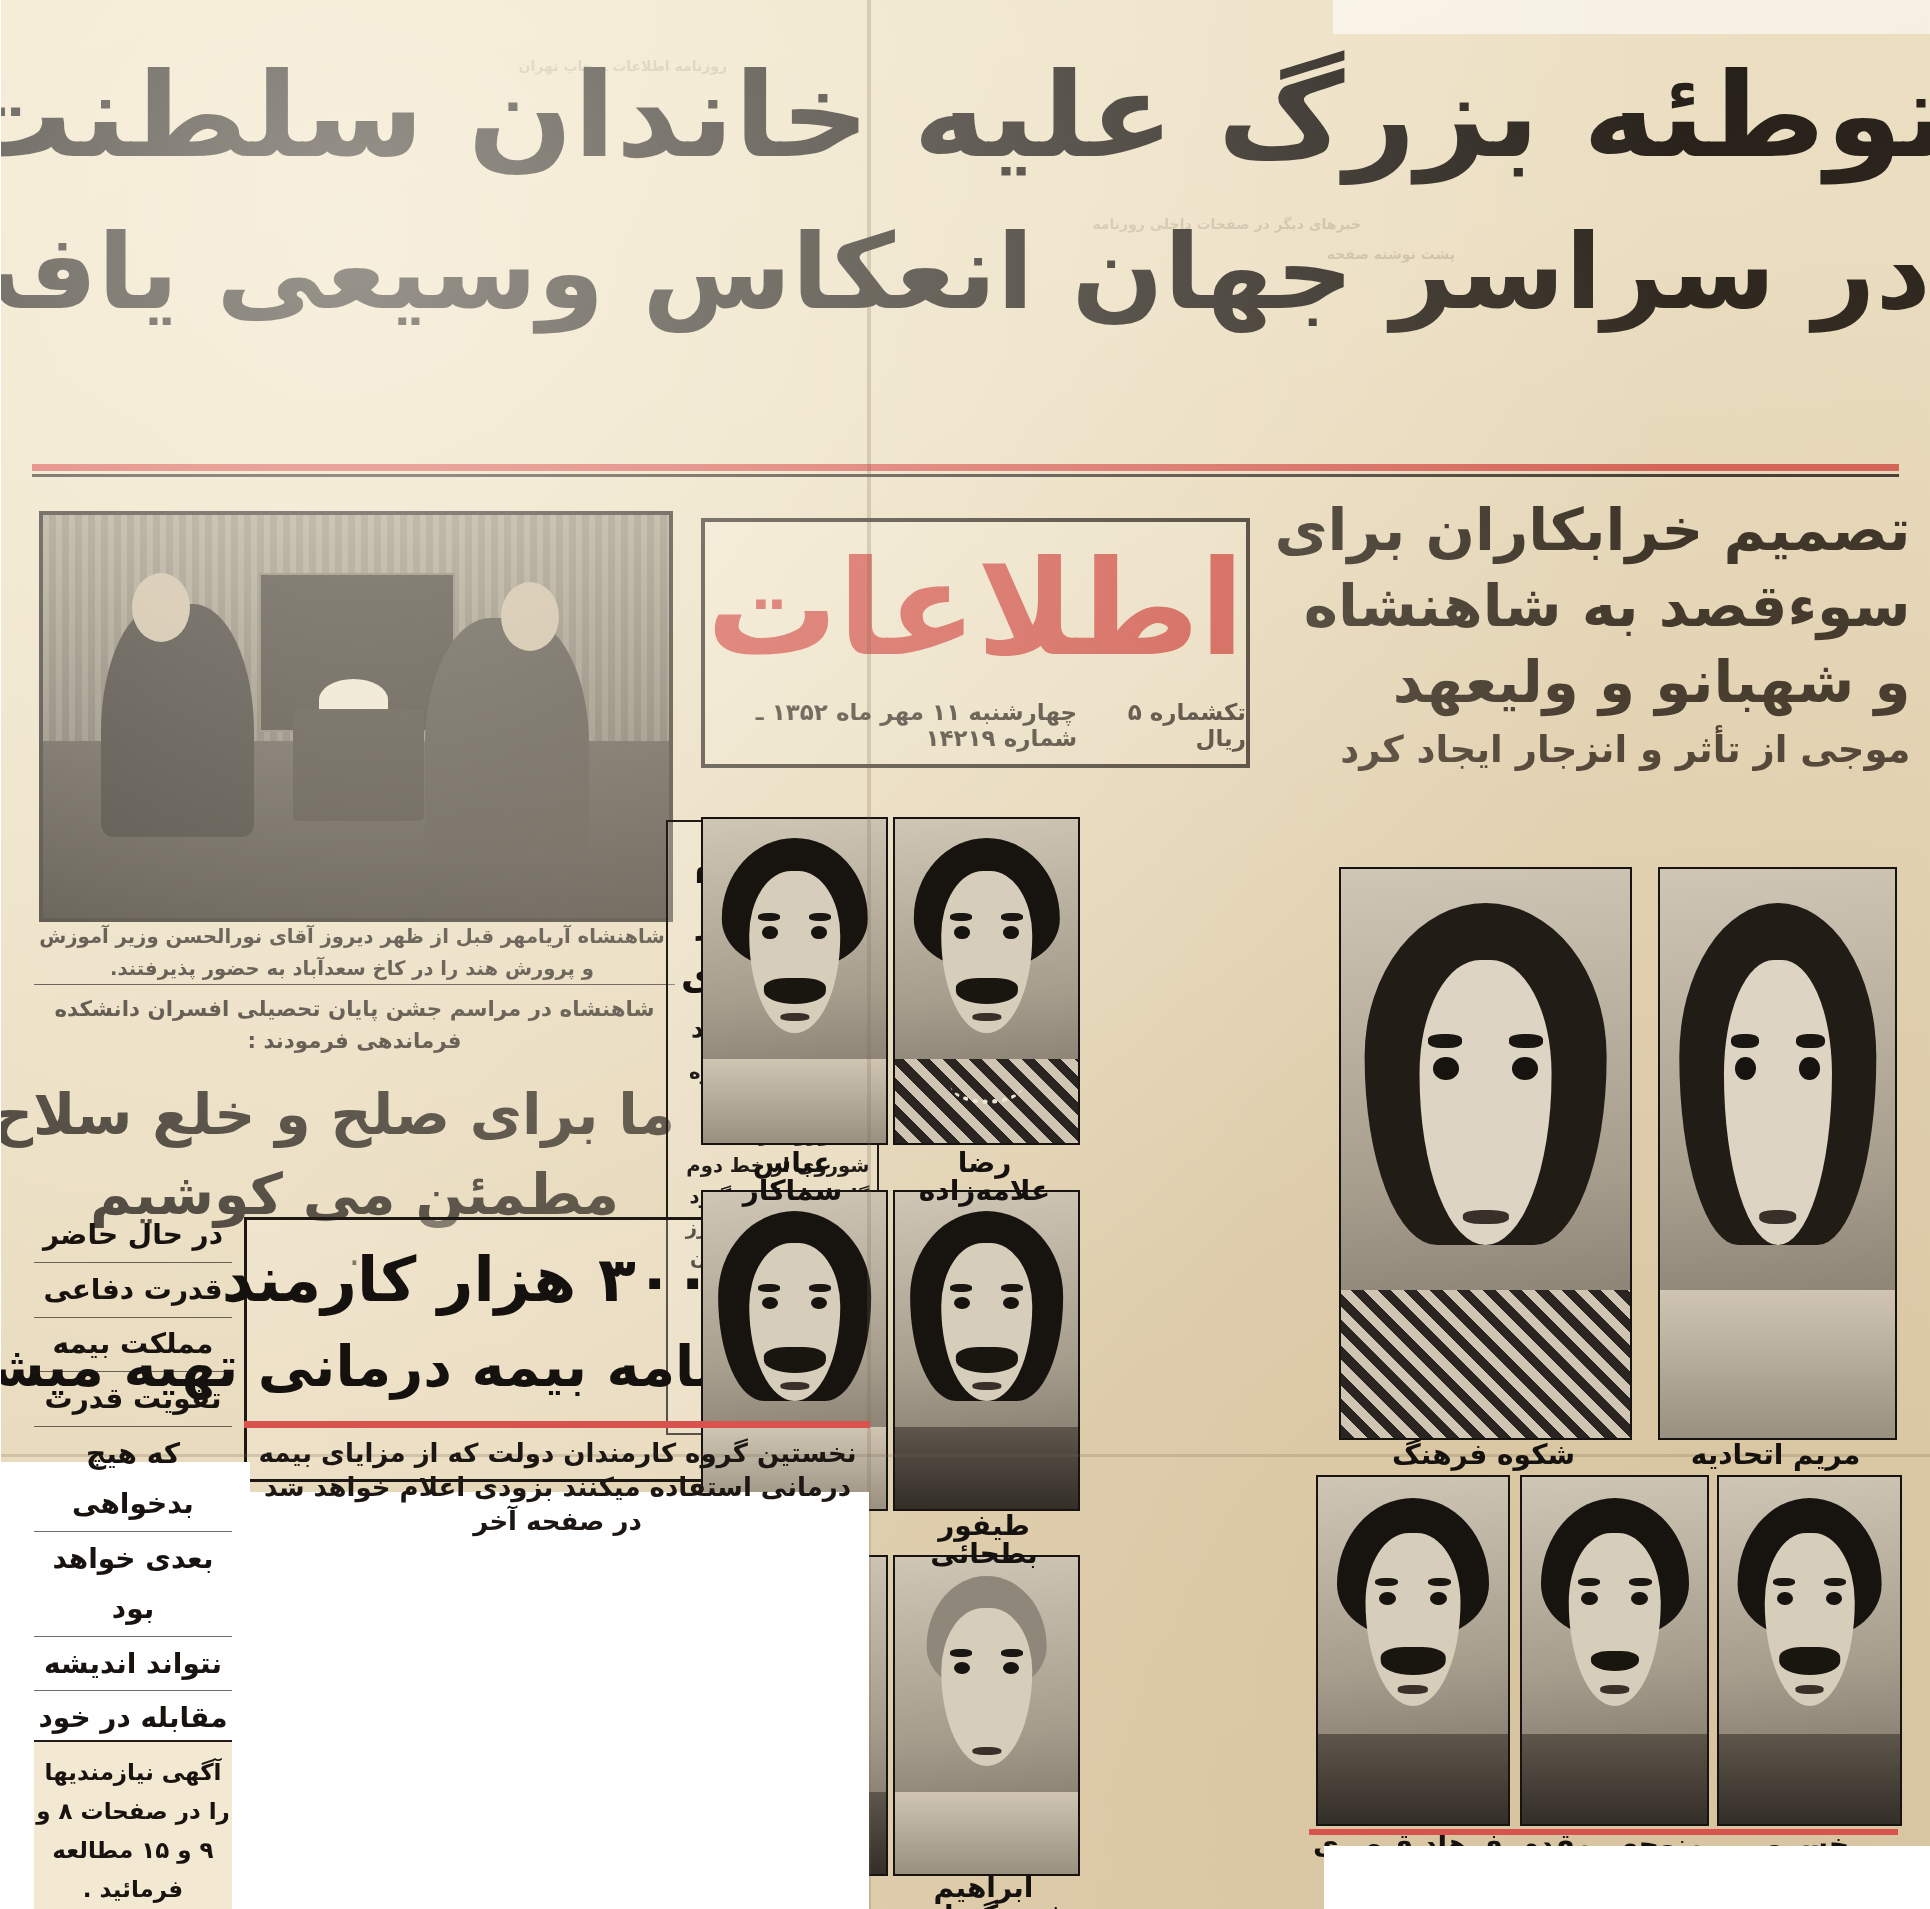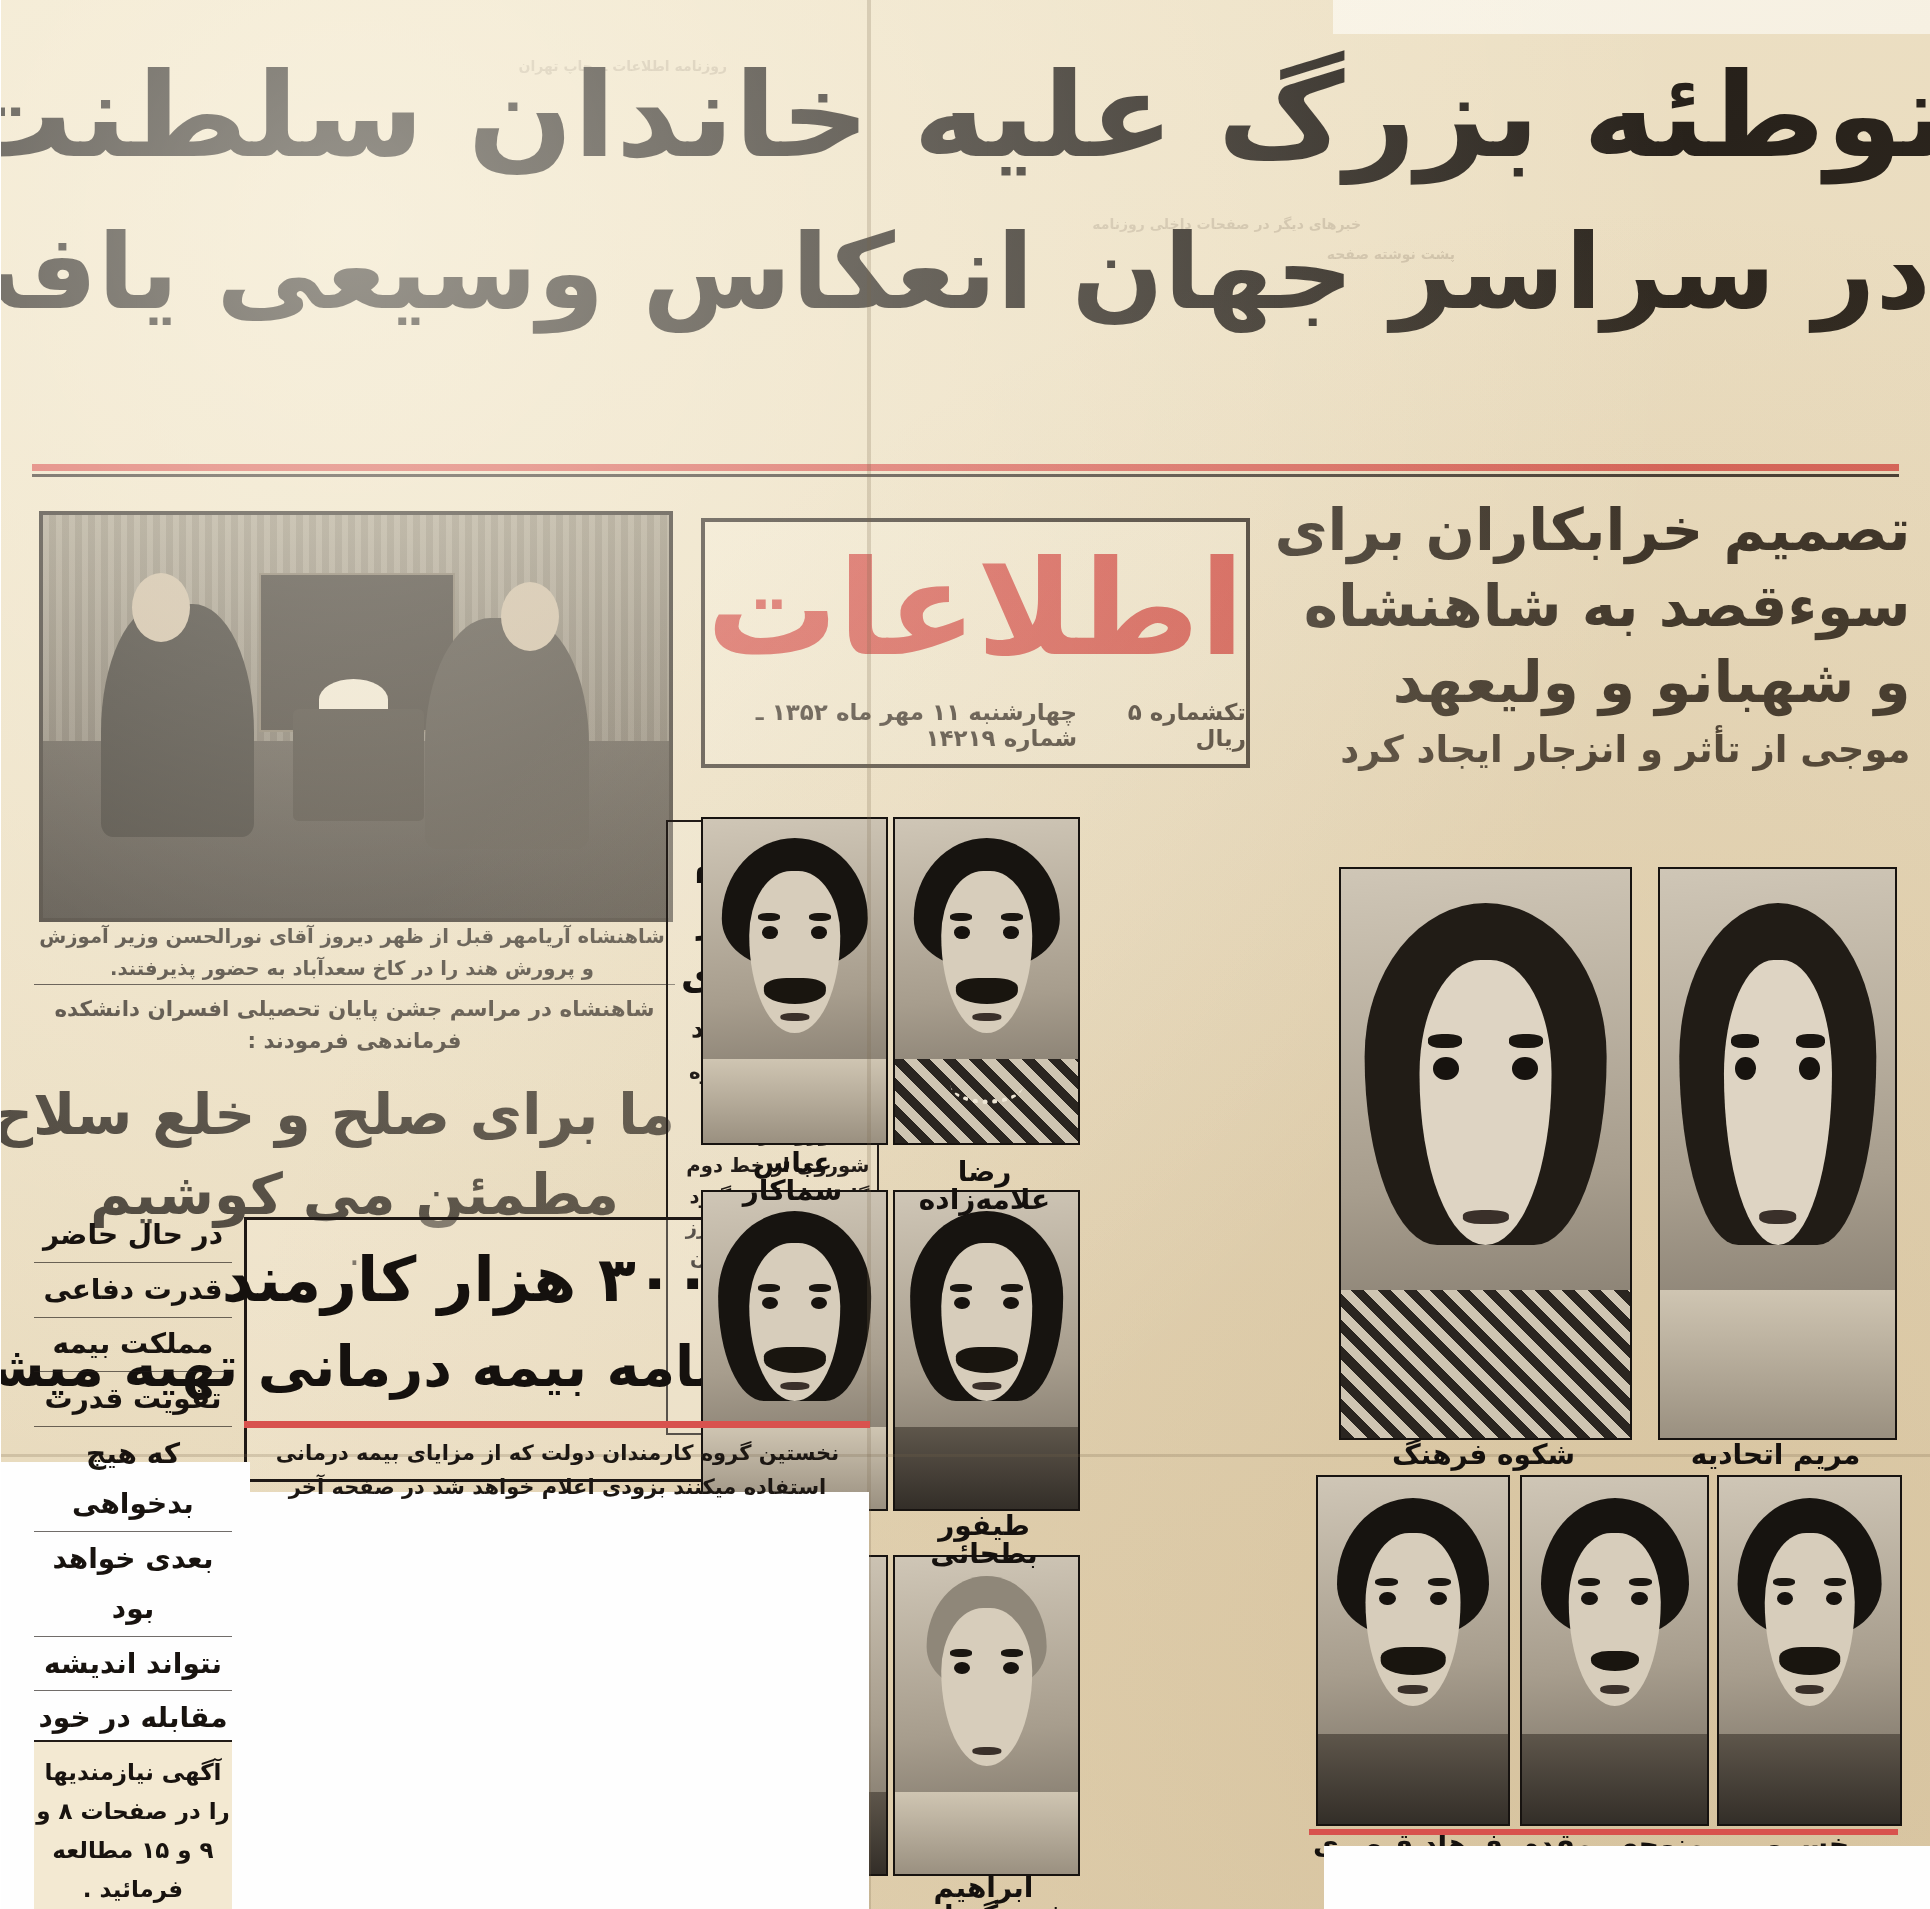--- a/index.html
+++ b/index.html
@@ -345,21 +345,21 @@
     background: #d8524e;
     z-index: 7;
   }
   #ins-caption {
     position: absolute;
     left: 250px;
     top: 1436px;
     width: 615px;
     z-index: 9;
     direction: rtl;
-    font-size: 21px;
+    font-size: 26px;
     line-height: 34px;
     font-weight: bold;
     color: #1c1713;
     text-align: center;
   }
 
   
   #gas-col {
     position: absolute;
     left: 666px;
@@ -642,21 +642,21 @@
     <div class="face"></div>
     <div class="brow l"></div>
     <div class="brow r"></div>
     <div class="eye l"></div>
     <div class="eye r"></div>
     <div class="stache big"></div>
     <div class="mouth"></div>
     <div class="body pattern"></div>
     <div class="necklace"></div>
   </div>
-  <div class="mug-caption" style="left:893px; top:1149px; width:183px;margin-top:9px;">رضا علامه‌زاده</div>
+  <div class="mug-caption" style="left:893px; top:1149px; width:183px;">رضا علامه‌زاده</div>
 
   <div class="mug" style="left:701px; top:817px; width:183px; height:324px;">
     <div class="face-bg"></div>
     <div class="hair wide"></div>
     <div class="face"></div>
     <div class="brow l"></div>
     <div class="brow r"></div>
     <div class="eye l"></div>
     <div class="eye r"></div>
     <div class="stache big"></div>

